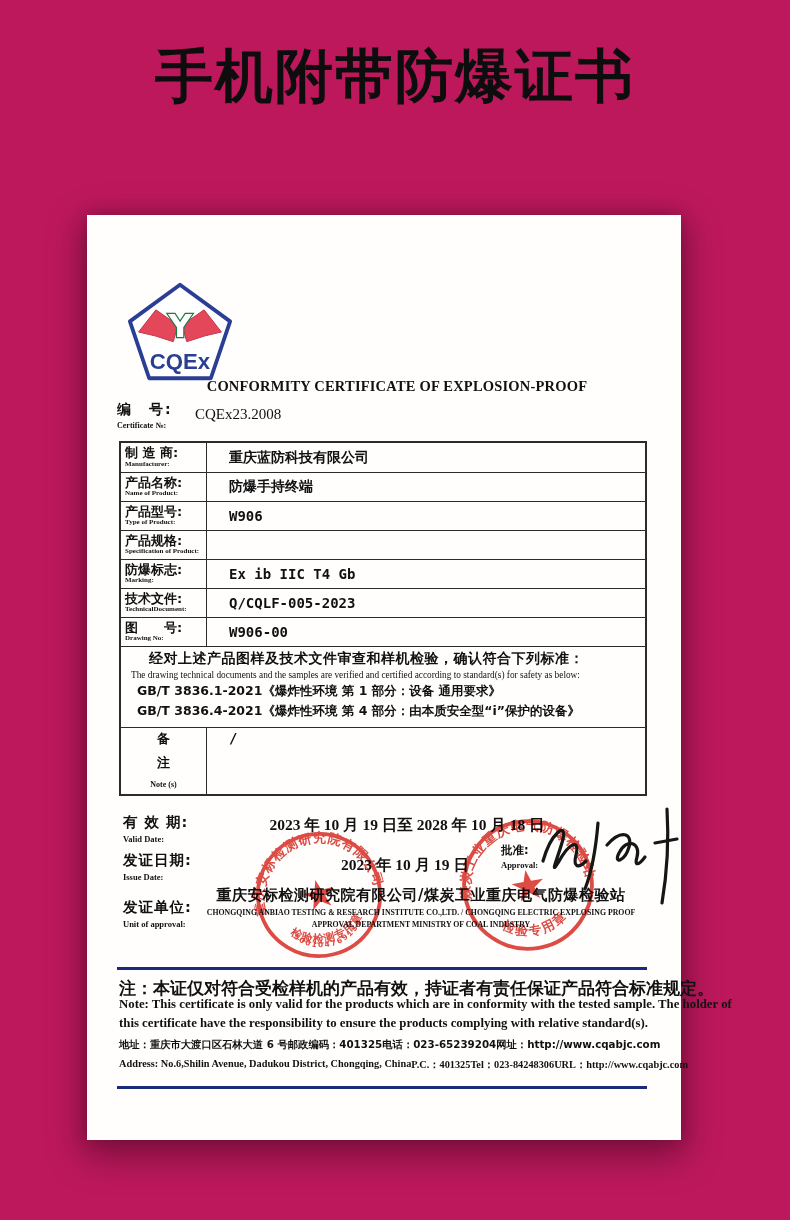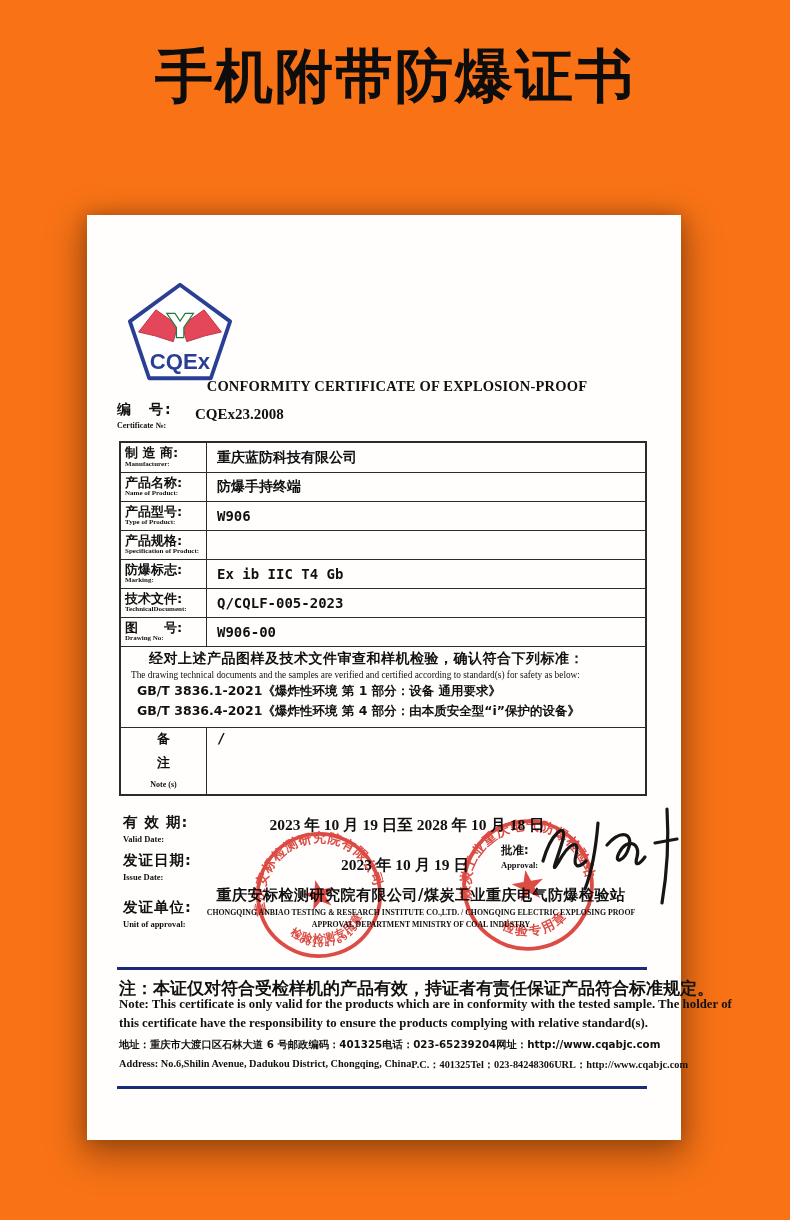--- a/index.html
+++ b/index.html
@@ -1,36 +1,36 @@
 <!DOCTYPE html>
 <html><head>
 <meta charset="utf-8">
 <style>
   html,body{margin:0;padding:0;}
-  .canvas{position:relative;width:790px;height:1220px;background:#f97316;overflow:hidden;
+  .canvas{position:relative;width:790px;height:1220px;background:#be185d;overflow:hidden;
           font-family:"DejaVu Sans",sans-serif;color:#111;}
   .page-heading{position:absolute;left:0;top:38px;width:790px;text-align:center;
         font-size:58px;font-weight:900;letter-spacing:2px;color:#0d0d0d;}
   .paper{position:absolute;left:87px;top:215px;width:594px;height:925px;background:#fffefd;
          box-shadow:0 0 16px rgba(0,0,0,.20), 0 12px 34px 6px rgba(0,0,0,.32);}
   
   .logo{position:absolute;left:40px;top:66px;width:106px;height:102px;}
   
   .title-cn{position:absolute;left:170px;top:104px;font-size:42px;font-weight:800;
             letter-spacing:13px;color:#e60f13;white-space:nowrap;}
   .title-en{position:absolute;left:0;top:163px;width:594px;text-align:center;text-indent:26px;
             font-family:"Liberation Serif",serif;font-weight:700;font-size:14.5px;letter-spacing:.2px;}
   .certno{position:absolute;left:30px;top:186px;}
   .certno .cn{font-size:14px;font-weight:700;letter-spacing:2px;}
   .certno .en{font-family:"Liberation Serif",serif;font-size:8px;font-weight:700;margin-top:2px;}
   .certno-value{position:absolute;left:108px;top:191px;font-family:"Liberation Serif",serif;
-                font-weight:700;font-size:15px;}
+                font-weight:400;font-size:15px;}
   
   .ctable{position:absolute;left:32px;top:226px;width:528px;border:2px solid #2b2b2b;box-sizing:border-box;}
-  .trow{display:flex;height:29px;box-sizing:border-box;}
+  .trow{display:flex;height:29px;box-sizing:border-box;gap:12px;}
   .trow + .trow, .std-cell, .trow.note-row{border-top:1.5px solid #2b2b2b;}
   .tlabel{width:86px;box-sizing:border-box;border-right:1.5px solid #2b2b2b;
           display:flex;flex-direction:column;justify-content:center;padding:1px 2px 1px 4px;}
   .lcn{font-size:13px;font-weight:700;line-height:1.05;white-space:nowrap;}
   .len{font-family:"Liberation Serif",serif;font-size:7px;font-weight:700;line-height:1.1;margin-top:1px;}
   .tvalue{flex:1;display:flex;align-items:center;padding-left:10px;
           font-family:"DejaVu Sans Mono","DejaVu Sans",monospace;font-weight:700;font-size:14px;white-space:nowrap;}
   .std-cell{height:81px;box-sizing:border-box;padding:3px 6px 0 10px;}
   .std-cn{font-size:14px;font-weight:700;letter-spacing:.5px;text-indent:18px;}
   .std-en{font-family:"Liberation Serif",serif;font-size:9.3px;font-weight:400;margin-top:2px;}

